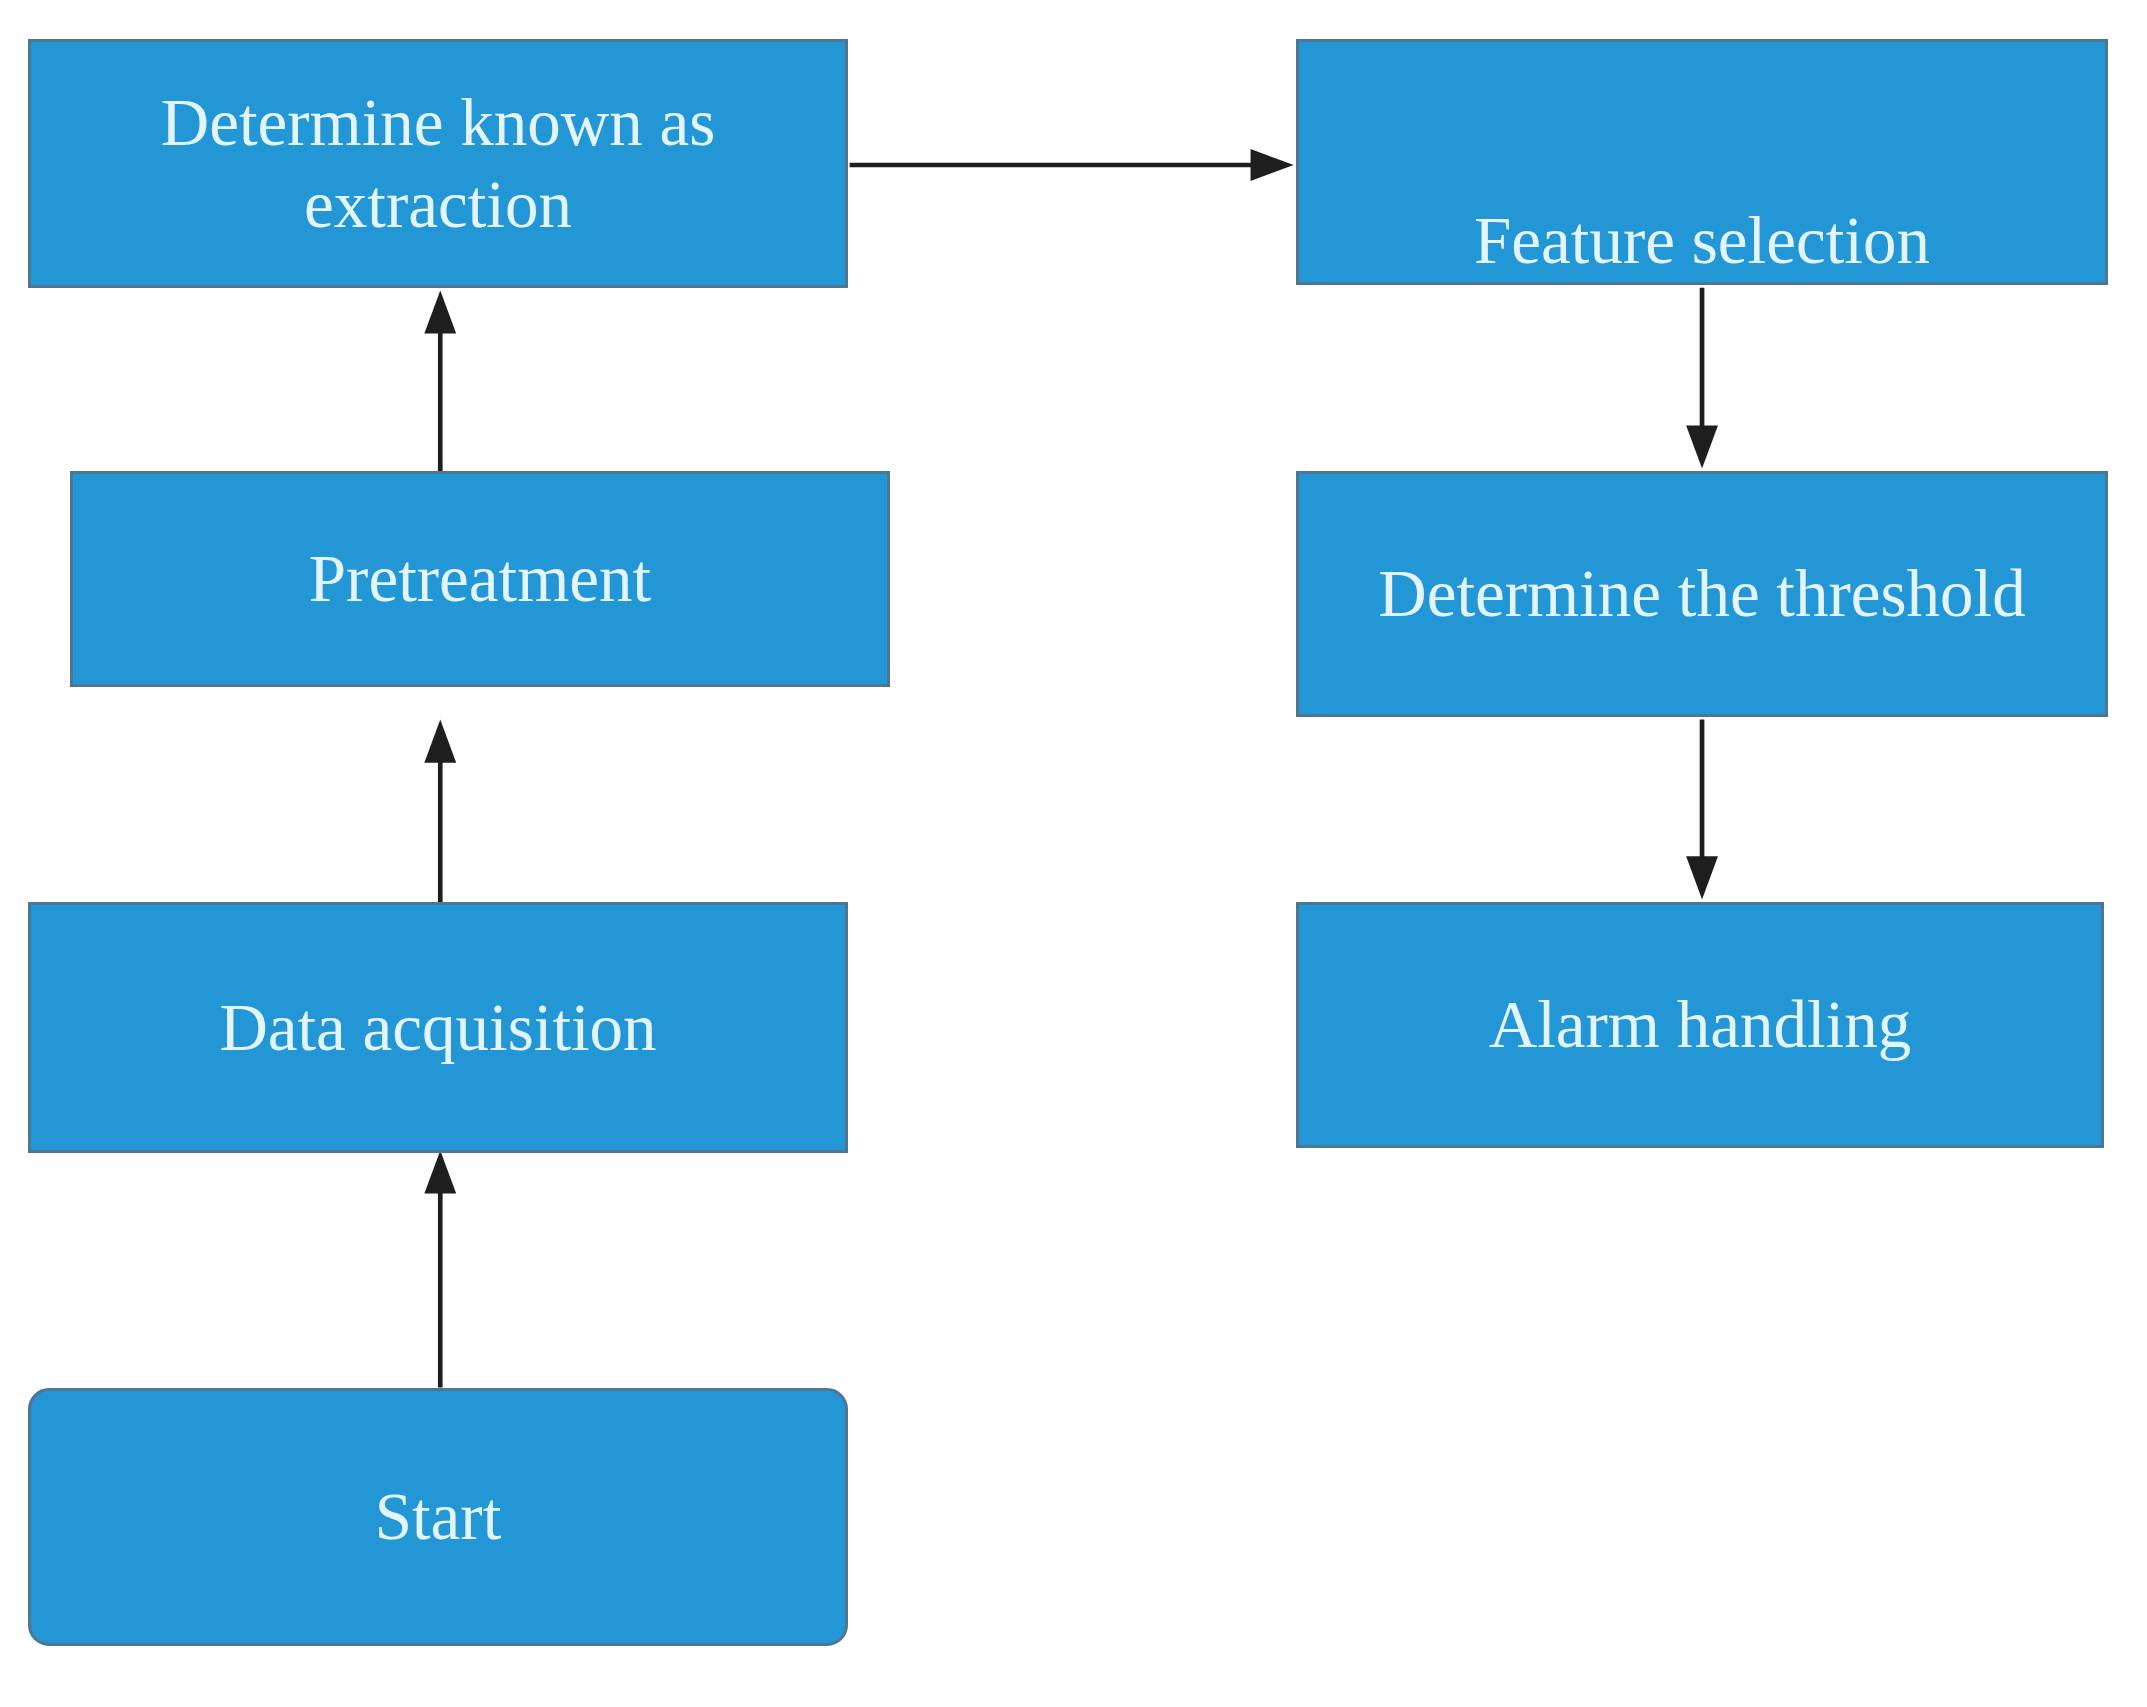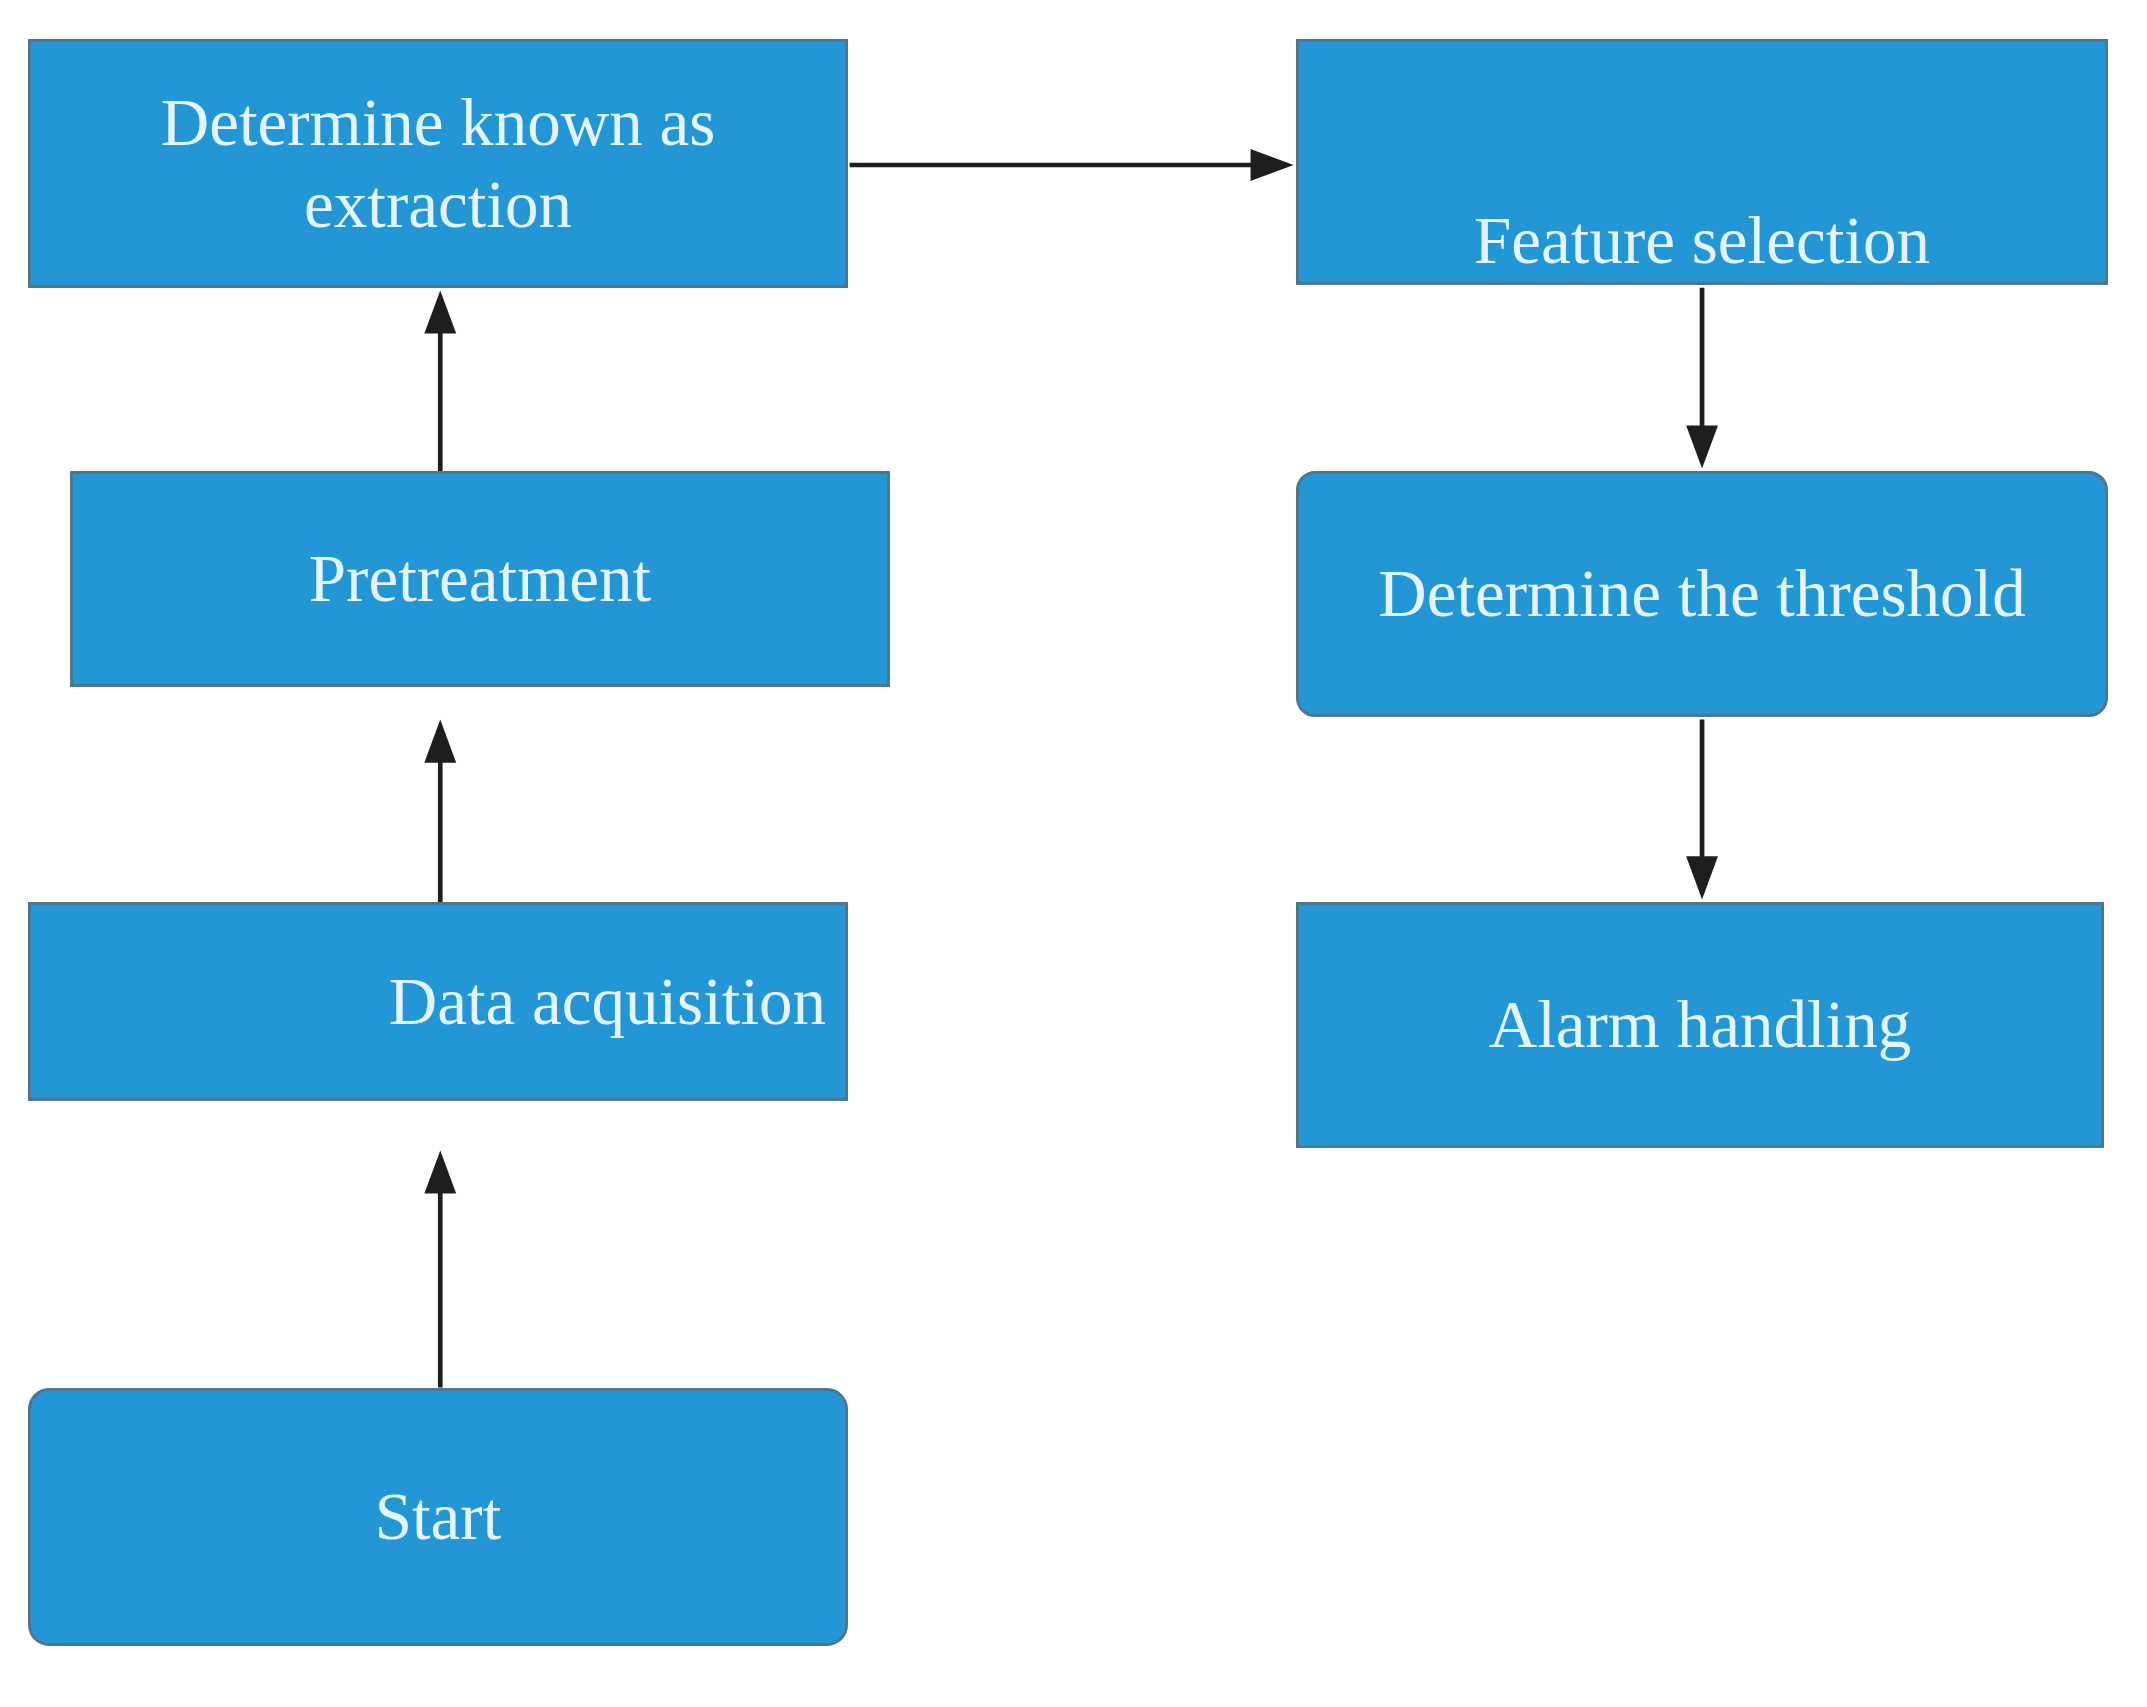--- a/index.html
+++ b/index.html
@@ -39,24 +39,24 @@
     display: flex;
     align-items: center;
     justify-content: center;
     text-align: center;
     font-size: 67px;
     line-height: 1.22;
     padding: 0 19px;
   }
   .node-extraction       { left: 28px;   top: 39px;   width: 820px; height: 249px; }
   .node-pretreatment     { left: 28px;   top: 471px;  width: 820px; height: 216px; margin-left: 42px; }
-  .node-data-acquisition { left: 28px;   top: 902px;  width: 820px; height: 199px; justify-content: flex-end; }
+  .node-data-acquisition { left: 28px;   top: 902px;  width: 820px; height: 251px; }
   .node-start            { left: 28px;   top: 1388px; width: 820px; height: 258px; border-radius: 21px; }
   .node-feature-selection    { left: 1296px; top: 39px;  width: 812px; height: 246px; align-items: flex-end; }
-  .node-determine-threshold  { left: 1296px; top: 471px; width: 812px; height: 246px; border-radius: 19px; }
+  .node-determine-threshold  { left: 1296px; top: 471px; width: 812px; height: 246px; }
   .node-alarm-handling       { left: 1296px; top: 902px; width: 808px; height: 246px; }
   .node-extraction .node-label { max-width: 618px; display: inline-block; }
 </style>
 </head>
 <body>
 
 <div class="canvas">
 
   <svg class="edges" viewBox="0 0 2292 1822" aria-hidden="true">
     <g>

